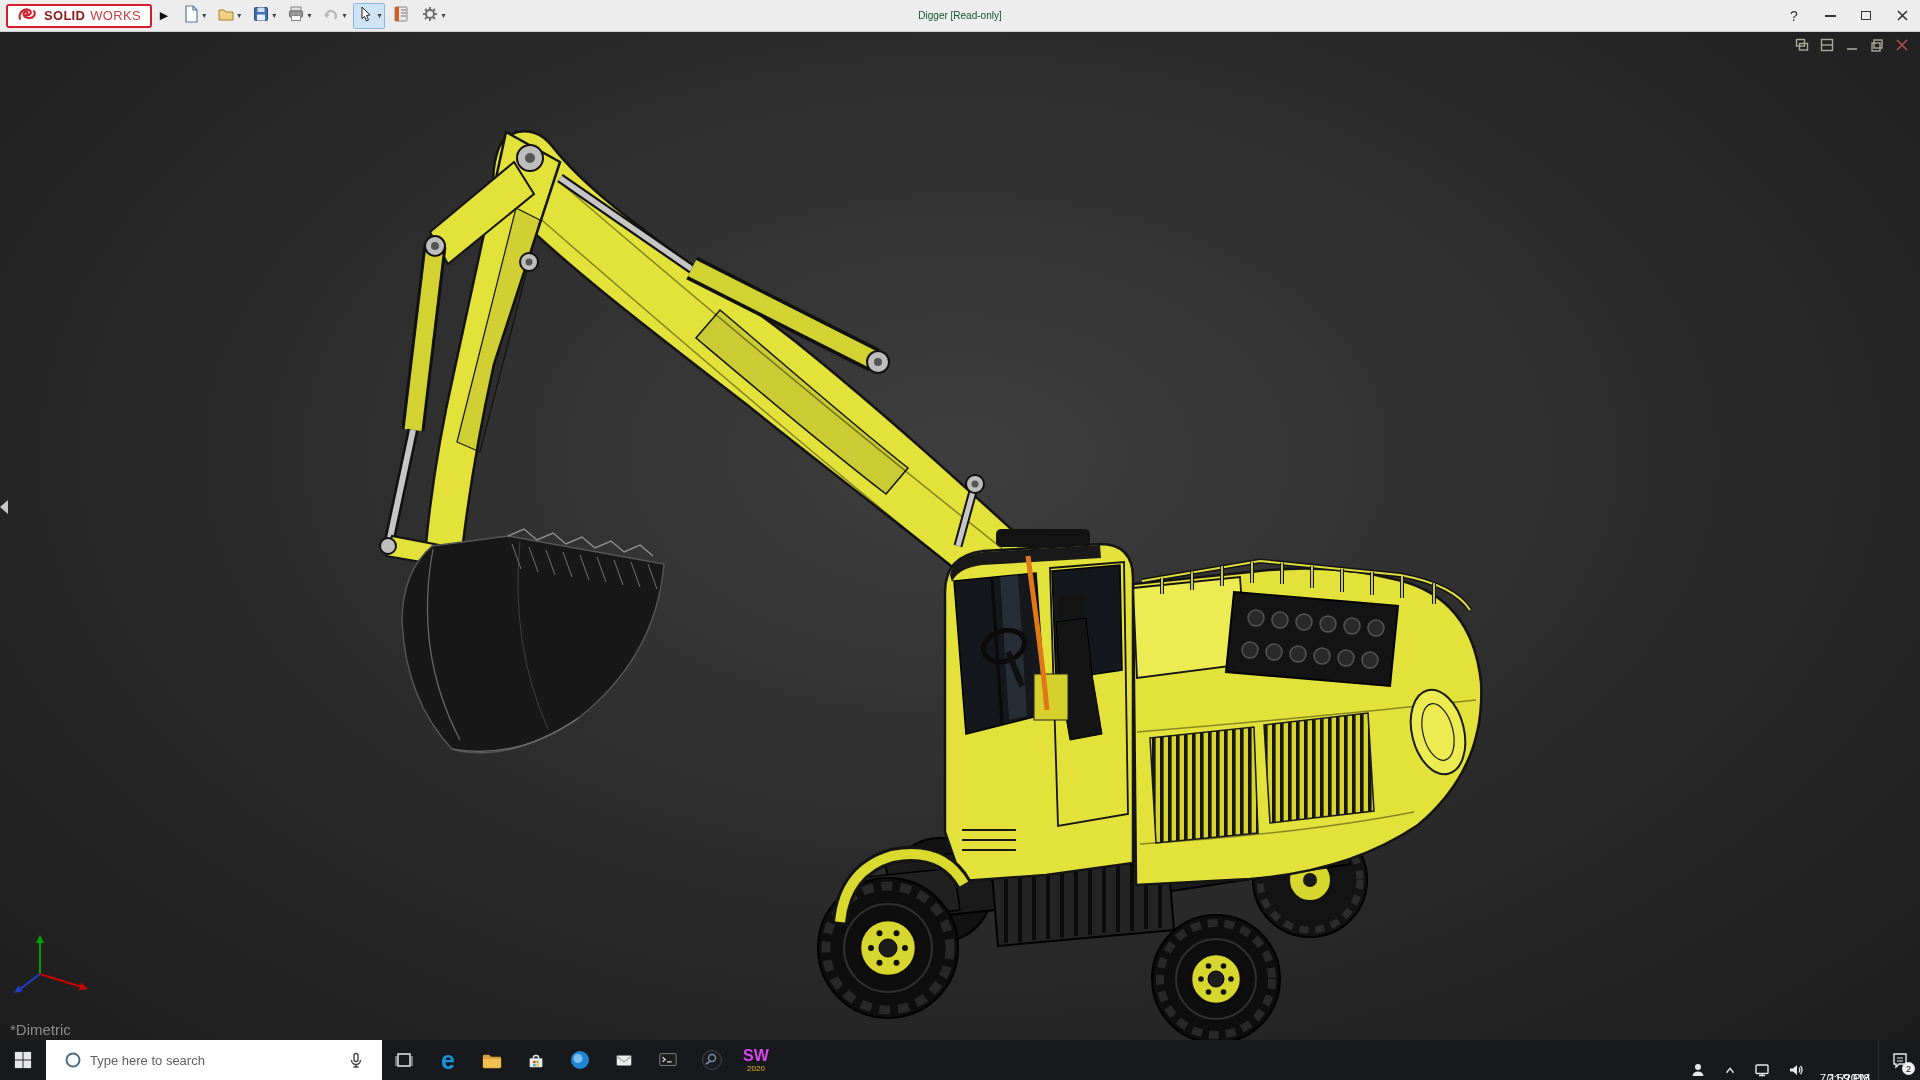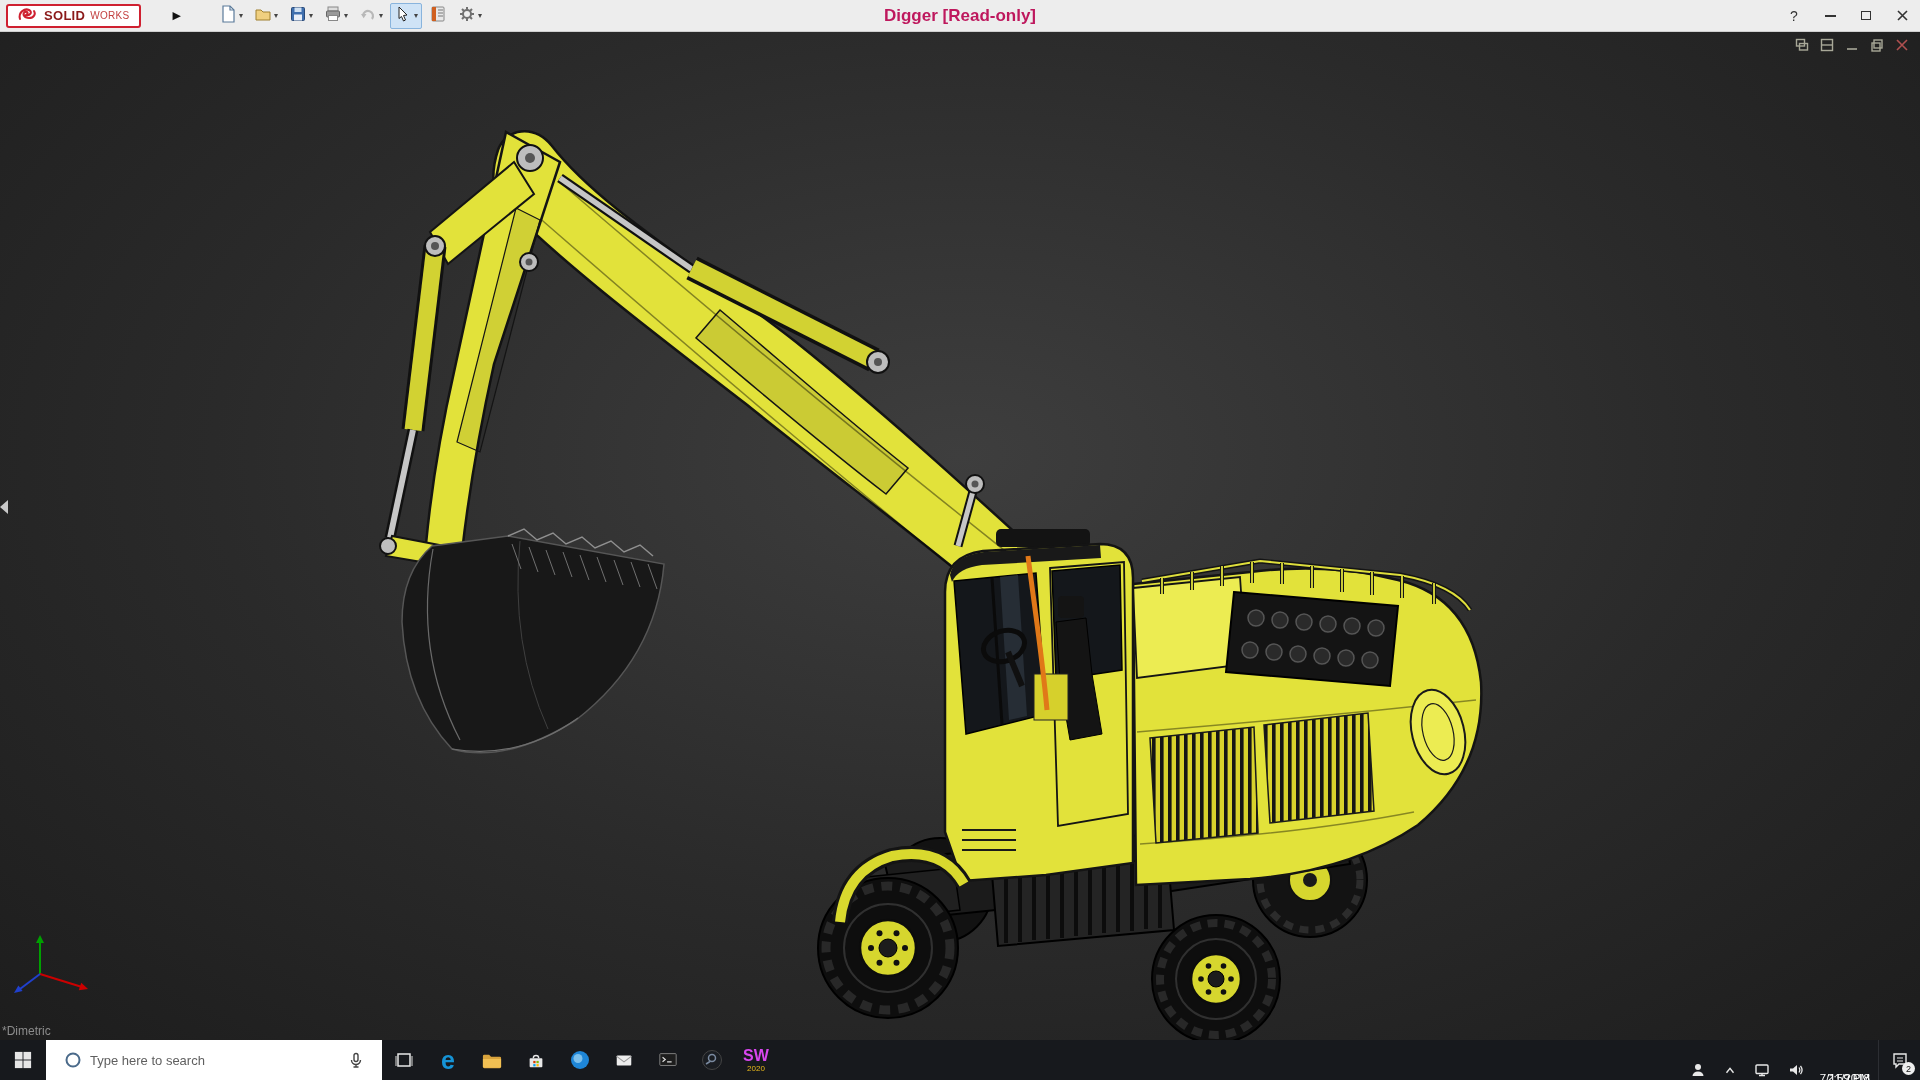--- a/index.html
+++ b/index.html
@@ -11,51 +11,51 @@
     --brand-red:#cf2030;
   }
   *{box-sizing:border-box;margin:0;padding:0;}
   html,body{width:1920px;height:1080px;overflow:hidden;background:#000;
     font-family:"Liberation Sans","DejaVu Sans",sans-serif;}
   .screen{position:relative;width:1920px;height:1080px;}
 
   
   .titlebar{position:absolute;top:0;left:0;right:0;height:32px;
     background:var(--titlebar-bg,#ededed);border-bottom:1px solid #cfcfcf;
-    display:flex;align-items:center;z-index:30;gap:24px;}
+    display:flex;align-items:center;z-index:30;}
   .brand{display:flex;align-items:center;gap:5px;margin-left:6px;height:24px;
     padding:0 9px;border:2px solid var(--brand-red,#cf2030);border-radius:3px;background:#fff;}
   .brand .solid{font-weight:bold;color:#8b1a1a;font-size:13px;letter-spacing:.3px;}
-  .brand .works{color:#c34040;font-size:10px;letter-spacing:.3px;text-align:right;}
+  .brand .works{color:#c34040;font-size:13px;letter-spacing:.3px;text-align:right;}
   .menu-expand{border:none;background:transparent;color:#111;font-size:11px;
     margin:0 10px 0 8px;cursor:pointer;}
   .toolbar{display:flex;align-items:center;gap:3px;}
   .tool-btn{display:flex;align-items:center;height:26px;padding:0 3px;border:1px solid transparent;
     background:transparent;border-radius:2px;cursor:pointer;}
   .tool-btn.active{background:#cfe3f6;border:1px solid #89b4dd;}
   .caret{font-size:8px;color:#444;margin-left:2px;}
   .win-title{position:absolute;left:50%;transform:translateX(-50%);
-    font-size:17px;color:#be185d;white-space:nowrap;font-weight:bold;}
+    font-size:10px;color:#14532d;white-space:nowrap;}
   .win-controls{margin-left:auto;display:flex;height:100%;}
   .win-controls button{width:36px;height:100%;border:none;background:transparent;
     color:#333;font-size:14px;display:flex;align-items:center;justify-content:center;cursor:pointer;}
   .ico-min{display:block;width:11px;height:2px;background:#333;}
   .ico-max{display:block;width:10px;height:9px;border:1.6px solid #333;}
 
   
   .viewport{position:absolute;top:32px;left:0;right:0;bottom:40px;
     background:radial-gradient(ellipse at 50% 42%,var(--viewport-center,#3e3e3e) 0%,#2a2a2a 55%,var(--viewport-edge,#1d1d1d) 100%);
     overflow:hidden;}
   .model-svg{position:absolute;inset:0;width:100%;height:100%;}
   .doc-controls{position:absolute;top:5px;right:10px;display:flex;gap:9px;z-index:5;}
   .doc-controls button{border:none;background:transparent;padding:1px;cursor:pointer;line-height:0;}
   .panel-arrow{position:absolute;left:0;top:468px;width:0;height:0;cursor:pointer;
     border-top:7px solid transparent;border-bottom:7px solid transparent;border-right:8px solid #c8c8c8;}
   .triad{position:absolute;left:6px;bottom:26px;}
-  .view-label{position:absolute;left:2px;bottom:2px;color:#8c8c8c;font-size:12px;}
+  .view-label{position:absolute;left:10px;bottom:2px;color:#8c8c8c;font-size:15px;}
 
   
   .taskbar{position:absolute;left:0;right:0;bottom:0;height:40px;
     background:var(--taskbar-bg,#17191d);display:flex;align-items:stretch;z-index:40;color:#e8e8e8;}
   .tb-btn{width:46px;border:none;background:transparent;display:flex;align-items:center;
     justify-content:center;cursor:pointer;}
   .searchbox{width:336px;background:#fff;display:flex;align-items:center;gap:8px;padding:0 18px;}
   .searchbox input{flex:1;border:none;outline:none;background:transparent;font-size:13px;color:#333;
     font-family:"Liberation Sans",sans-serif;}
   .searchbox input::placeholder{color:#5f5f5f;}

